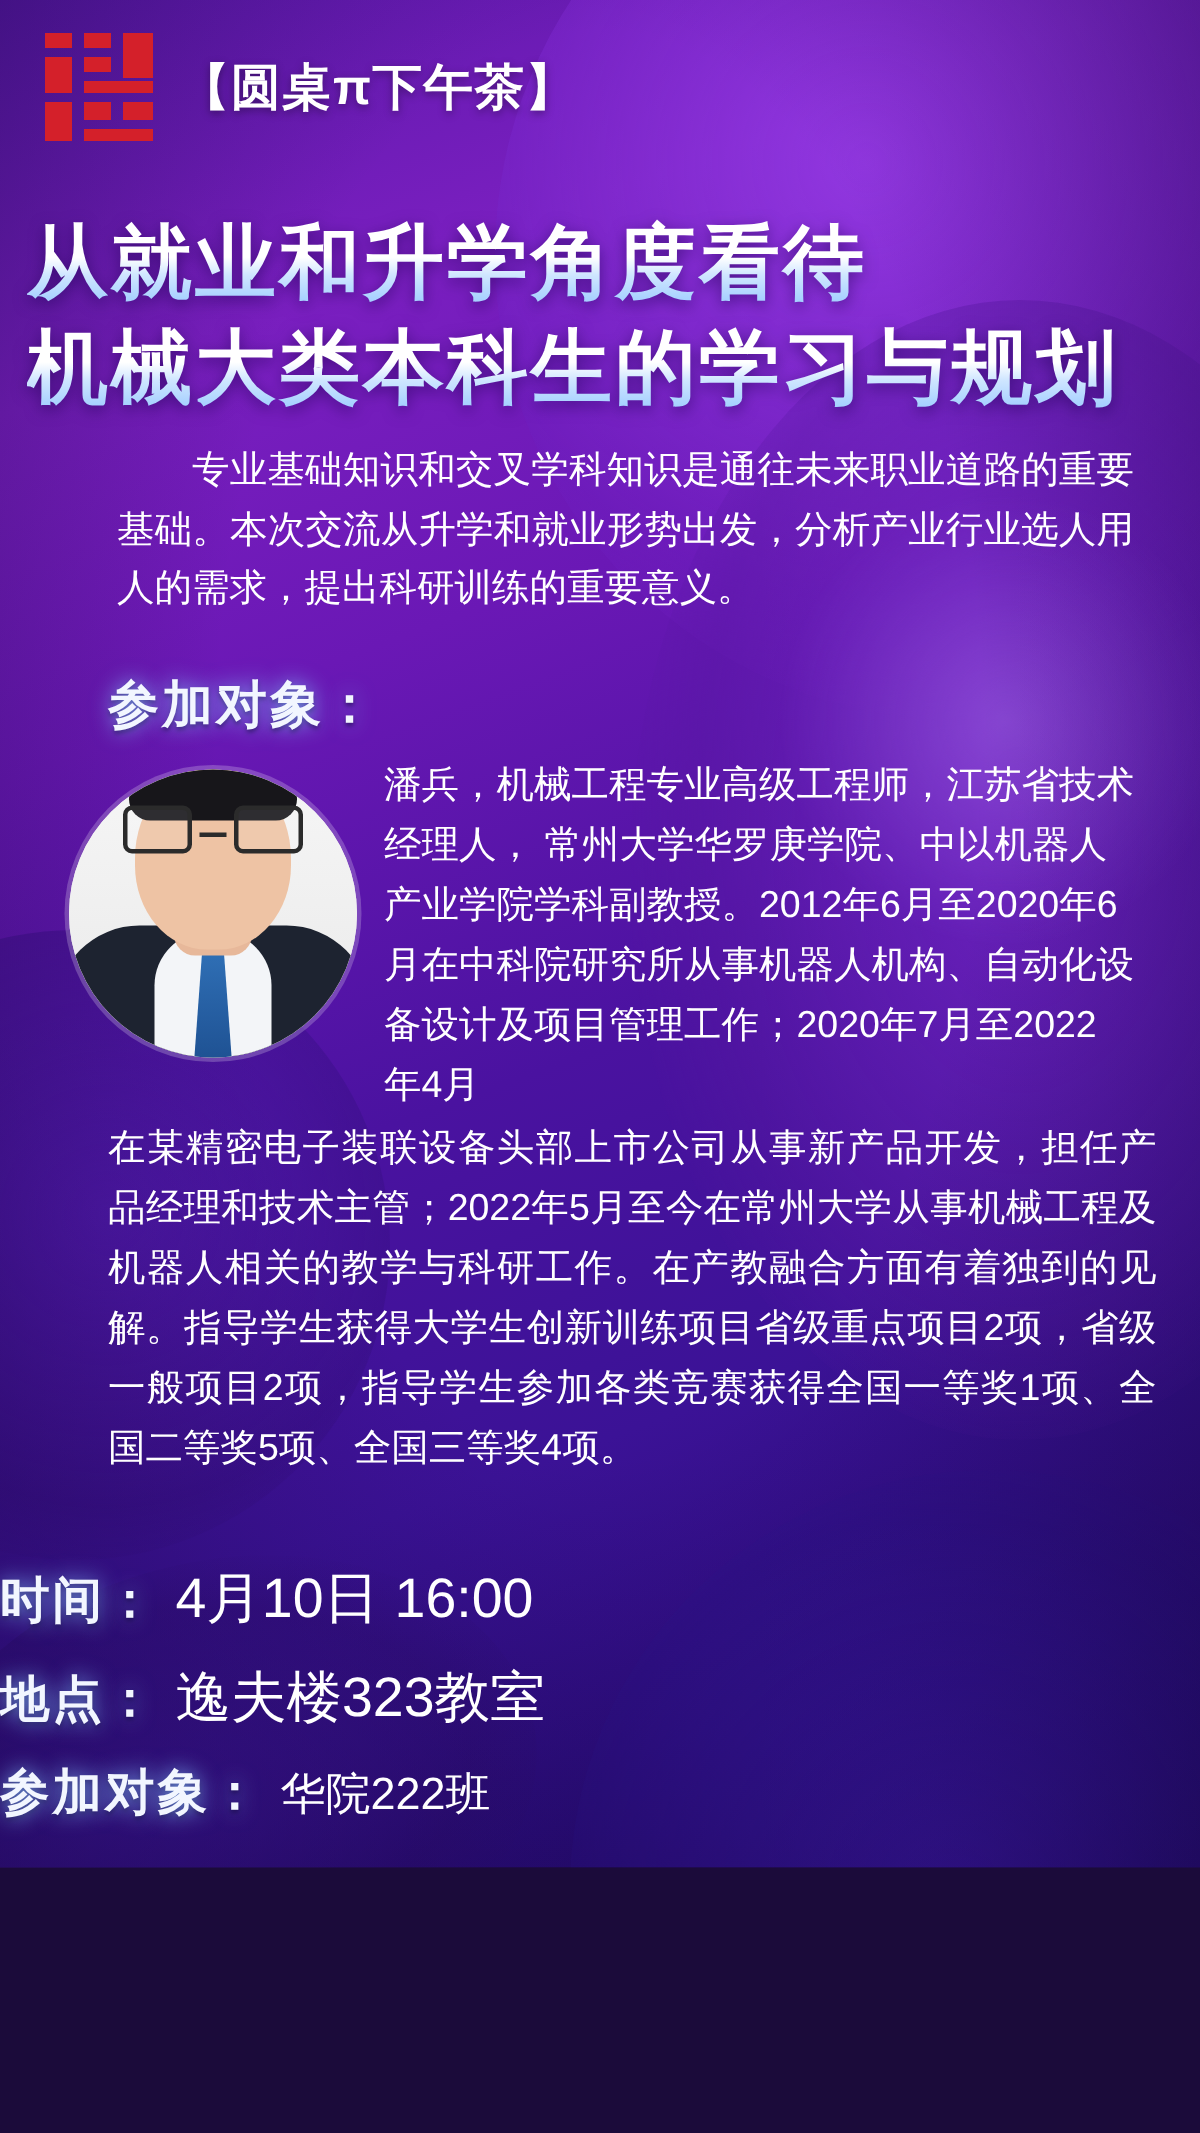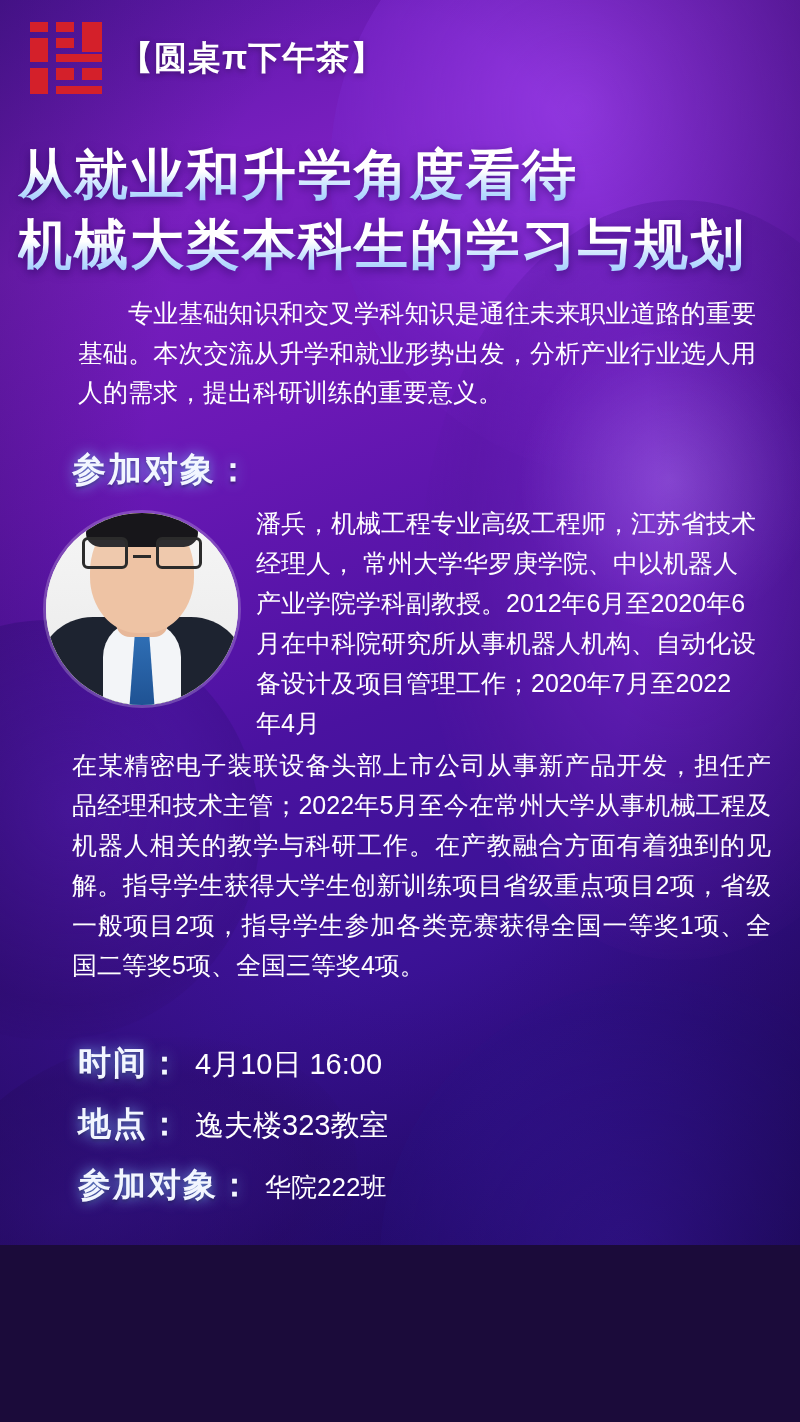--- a/index.html
+++ b/index.html
@@ -201,42 +201,41 @@
     font-size: 25px;
     line-height: 1.60;
     padding: 0 29px 0 72px;
     margin-top: 2px;
     text-align: justify;
   }
 
   
   .info-rows {
     margin-top: 56px;
-    padding-left: 78px;
   }
   .info-row {
     display: flex;
     align-items: baseline;
     margin-bottom: 16px;
   }
   .info-label {
     font-size: 33px;
     font-weight: bold;
     letter-spacing: 2px;
     color: #f2f6ff;
     text-shadow: 0 0 14px rgba(130,190,255,0.85), 0 2px 3px rgba(20,0,60,0.6);
     white-space: nowrap;
   }
   .info-value {
-    font-size: 29px;
+    font-size: 37px;
     margin-left: 12px;
     color: #ffffff;
     white-space: nowrap;
   }
-  .info-row.small .info-value { font-size: 26px; }
+  .info-row.small .info-value { font-size: 30px; }
 </style>
 </head>
 <body>
 
 <div id="poster">
 
   <div class="blob blob-a"></div>
   <div class="blob blob-b"></div>
   <div class="blob blob-e"></div>
   <div class="blob blob-c"></div>

